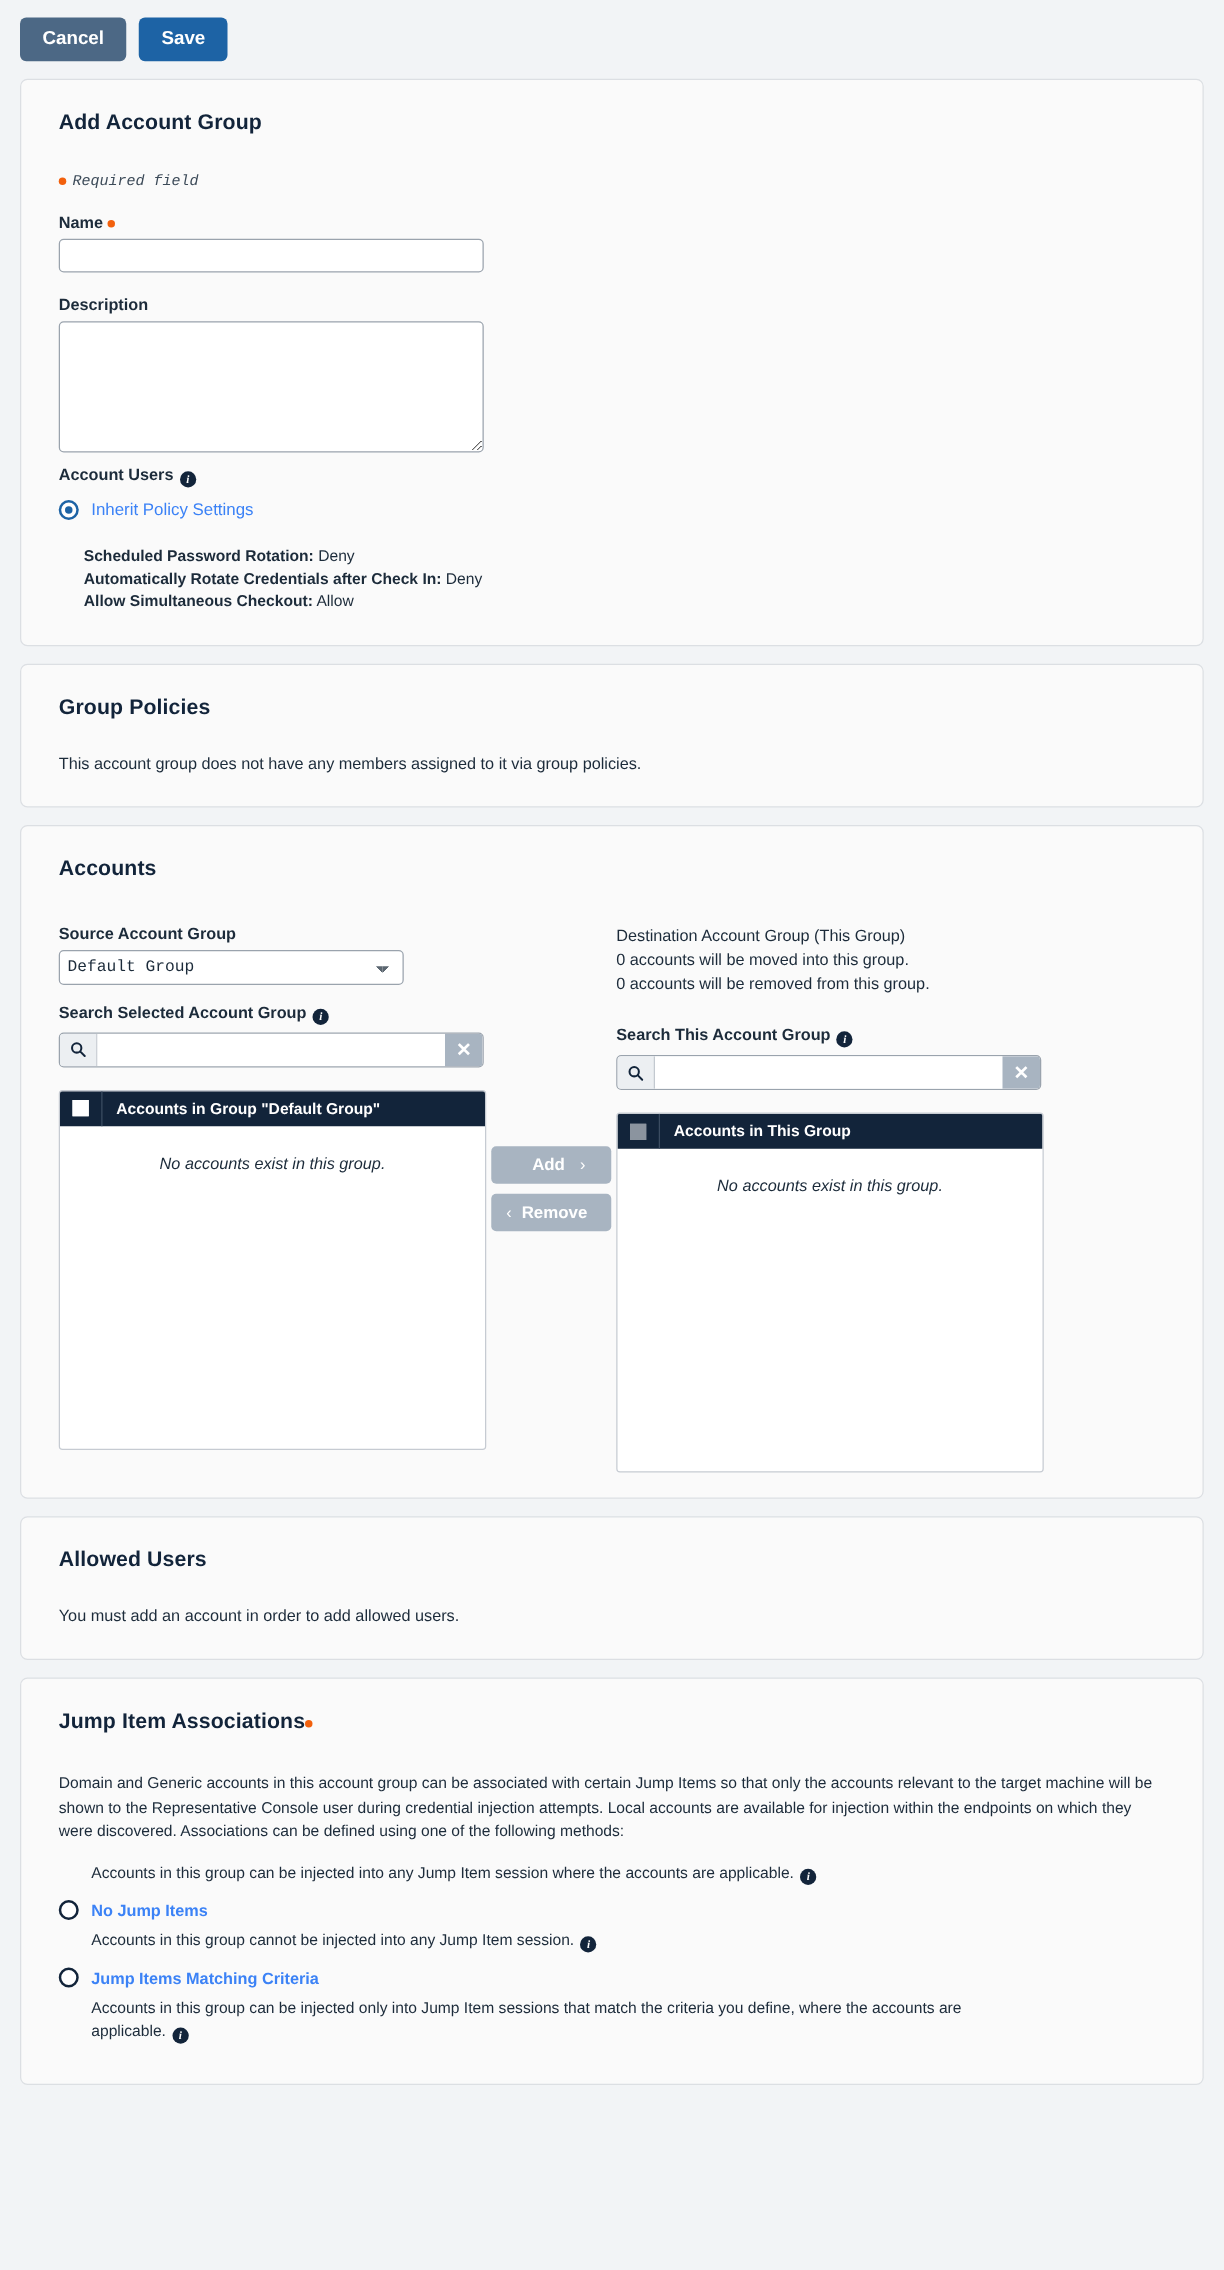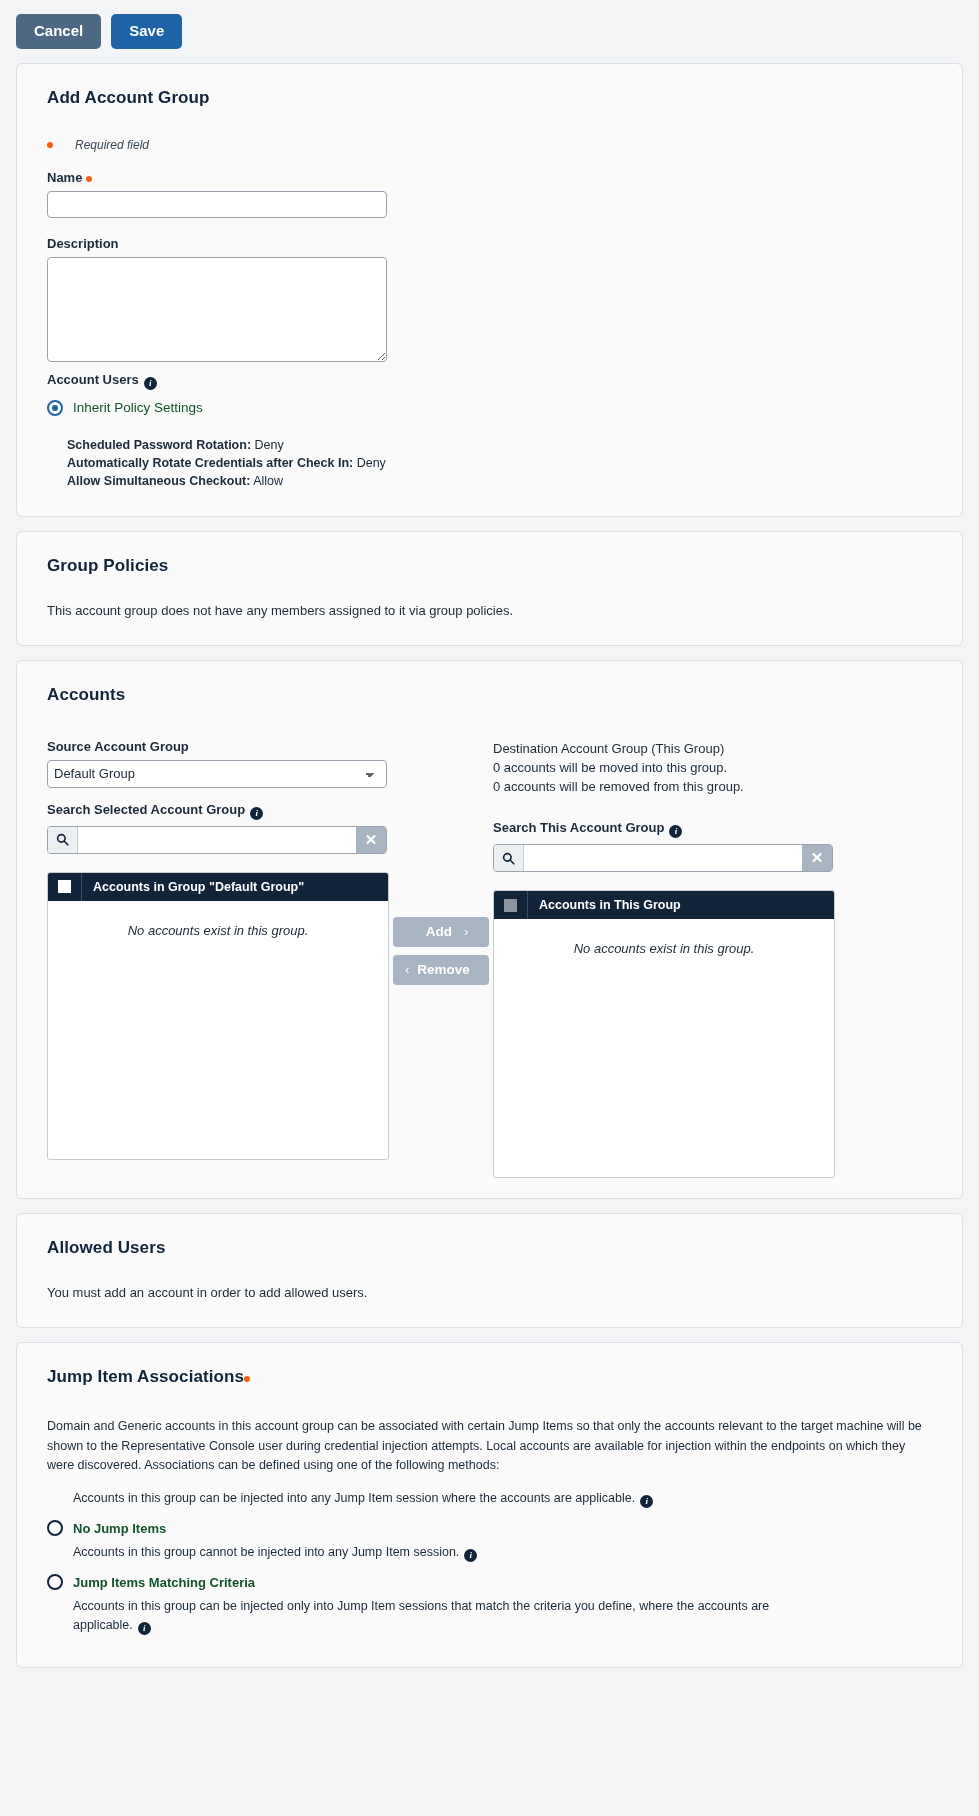--- a/index.html
+++ b/index.html
@@ -51,21 +51,22 @@
   }
   .card-body { margin: 0 12px; }
 
   .req-legend {
     margin: 30px 0 18px 12px;
     font-size: 12px;
     font-style: italic;
     color: #3c4a58;
     display: flex;
     align-items: center;
-    gap: 22px;
+    gap: 5px;
+    font-family: Liberation Mono, monospace;
   }
   .dot {
     display: inline-block;
     width: 6px; height: 6px;
     border-radius: 50%;
     background: #f2600c;
   }
 
   label.field-label,
   .field-label {
@@ -143,21 +144,21 @@
   }
   .radio.checked { border-color: #1d63a5; }
   .radio.checked::after {
     content: "";
     position: absolute;
     left: 3px; top: 3px;
     width: 6px; height: 6px;
     border-radius: 50%;
     background: #1d63a5;
   }
-  .radio-label { font-size: 13.5px; color: #14532d; }
+  .radio-label { font-size: 13.5px; color: #3b82f6; }
   .radio-label.bold { font-weight: bold; font-size: 13px; }
 
   .policy-summary {
     margin: 20px 0 6px 20px;
     font-size: 12.5px;
     line-height: 1.45;
     color: #1c2b3a;
   }
   .policy-summary b { font-weight: bold; }
 
@@ -179,26 +180,26 @@
     width: 104px;
     flex: 0 0 auto;
     display: flex;
     flex-direction: column;
     align-items: center;
     padding-top: 80px;
     gap: 8px;
   }
 
   select.select-input {
-    width: 340px;
+    width: 276px;
     height: 28px;
     border: 1px solid #9aa3ad;
     border-radius: 4px;
     background: #ffffff;
-    font-family: Liberation Sans, sans-serif;
+    font-family: Liberation Mono, monospace;
     font-size: 13px;
     padding: 2px 6px;
     color: #1c2b3a;
     -webkit-appearance: none;
     appearance: none;
     background-image:
       linear-gradient(45deg, transparent 50%, #5b6670 50%),
       linear-gradient(135deg, #5b6670 50%, transparent 50%);
     background-position: calc(100% - 16px) 12px, calc(100% - 11px) 12px;
     background-size: 5px 5px, 5px 5px;

